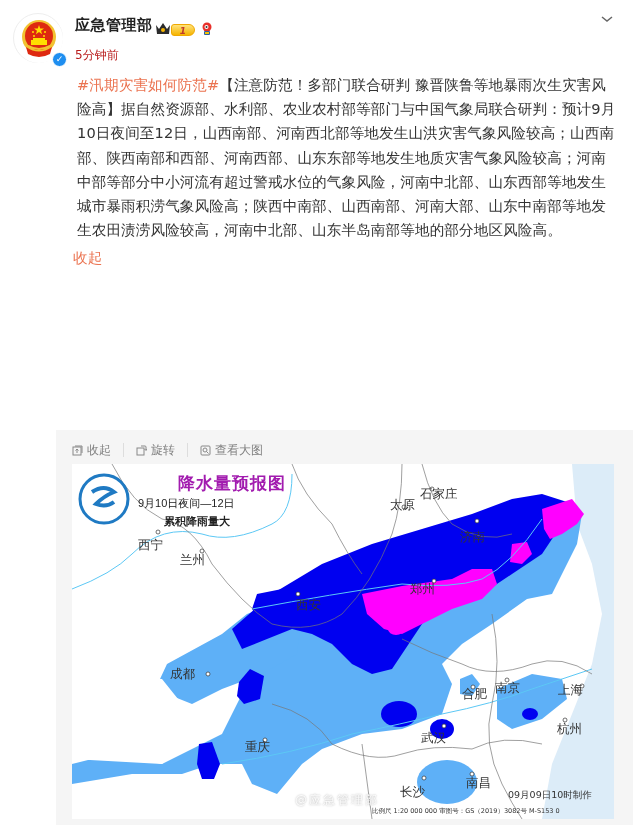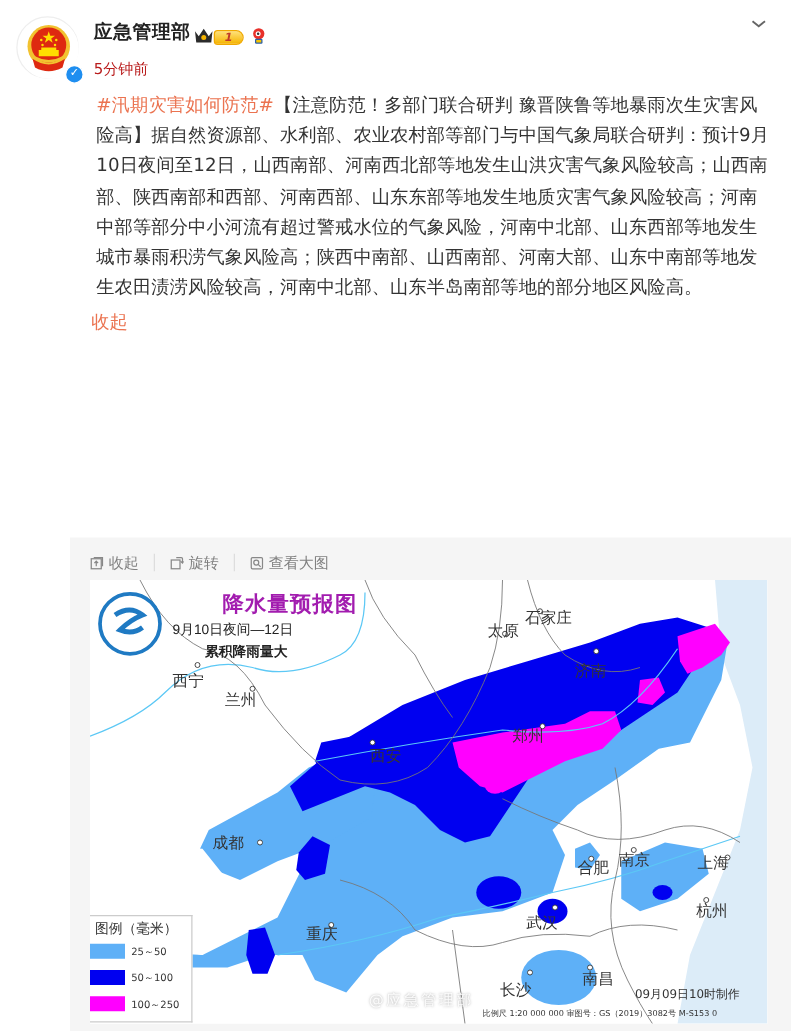--- a/index.html
+++ b/index.html
@@ -33,21 +33,21 @@
   .map svg { position: absolute; left: 0; top: 0; }
   .map-title { position: absolute; left: 70px; top: 8px; font-family: "DejaVu Serif", "Liberation Serif", serif; font-size: 17px; font-weight: bold; color: #a21caf; letter-spacing: 1px; margin-left: 36px; }
   .map-sub { position: absolute; left: 66px; top: 32px; font-family: Liberation Sans, sans-serif; font-size: 11px; color: #222; }
   .map-org { position: absolute; left: 92px; top: 50px; font-size: 11px; font-weight: bold; color: #222; }
   .city { position: absolute; font-size: 12.5px; color: #333; font-family: "DejaVu Serif", "Liberation Serif", serif; }
   .legend { position: absolute; left: 0; top: 268px; width: 82px; height: 86px; background: #fff; border: 1px solid #ccc; border-left: none; }
   .legend-title { position: absolute; left: 4px; top: 2px; font-size: 11px; color: #333; }
   .legend-row { position: absolute; left: 0; display: flex; align-items: center; gap: 5px; font-size: 8px; color: #333; }
   .legend-swatch { width: 28px; height: 12px; }
   .made-time { position: absolute; left: 436px; top: 325px; font-size: 9.5px; color: #333; }
-  .scale-line { position: absolute; left: 300px; top: 343px; font-size: 6.5px; color: #333; white-space: nowrap; padding-left: 14px; }
+  .scale-line { position: absolute; left: 300px; top: 343px; font-size: 6.5px; color: #333; white-space: nowrap; }
   .watermark { position: absolute; left: 223px; top: 328px; font-size: 12px; color: rgba(255,255,255,0.9); text-shadow: 0 0 2px rgba(0,0,0,0.35); letter-spacing: 2px; }
 </style>
 </head>
 <body>
 
 <div class="header">
   <div class="avatar">
     <svg width="50" height="50" viewBox="0 0 50 50">
       <circle cx="25" cy="25" r="24" fill="#fff"></circle>
       <circle cx="25" cy="23" r="17" fill="#f2c230"></circle>
@@ -195,33 +195,18 @@
     <div class="city" style="left:423px;top:216px">南京</div>
     <div class="city" style="left:486px;top:218px">上海</div>
     <div class="city" style="left:390px;top:222px">合肥</div>
     <div class="city" style="left:98px;top:202px">成都</div>
     <div class="city" style="left:349px;top:266px">武汉</div>
     <div class="city" style="left:485px;top:257px">杭州</div>
     <div class="city" style="left:173px;top:275px">重庆</div>
     <div class="city" style="left:394px;top:311px">南昌</div>
     <div class="city" style="left:328px;top:320px">长沙</div>
 
-    <div class="legend">
-      <div class="legend-title">图例（毫米）</div>
-      <div class="legend-row" style="top:22px">
-        <div class="legend-swatch" style="background:#5eb0f7"></div>
-        <span>25～50</span>
-      </div>
-      <div class="legend-row" style="top:43px">
-        <div class="legend-swatch" style="background:#0000f0"></div>
-        <span>50～100</span>
-      </div>
-      <div class="legend-row" style="top:64px">
-        <div class="legend-swatch" style="background:#ff00ff"></div>
-        <span>100～250</span>
-      </div>
-    </div>
 
     <div class="watermark">@应急管理部</div>
     <div class="made-time">09月09日10时制作</div>
     <div class="scale-line">比例尺 1:20 000 000  审图号：GS（2019）3082号  M-S153 0</div>
   </div>
 </div>
 
 </body></html>

